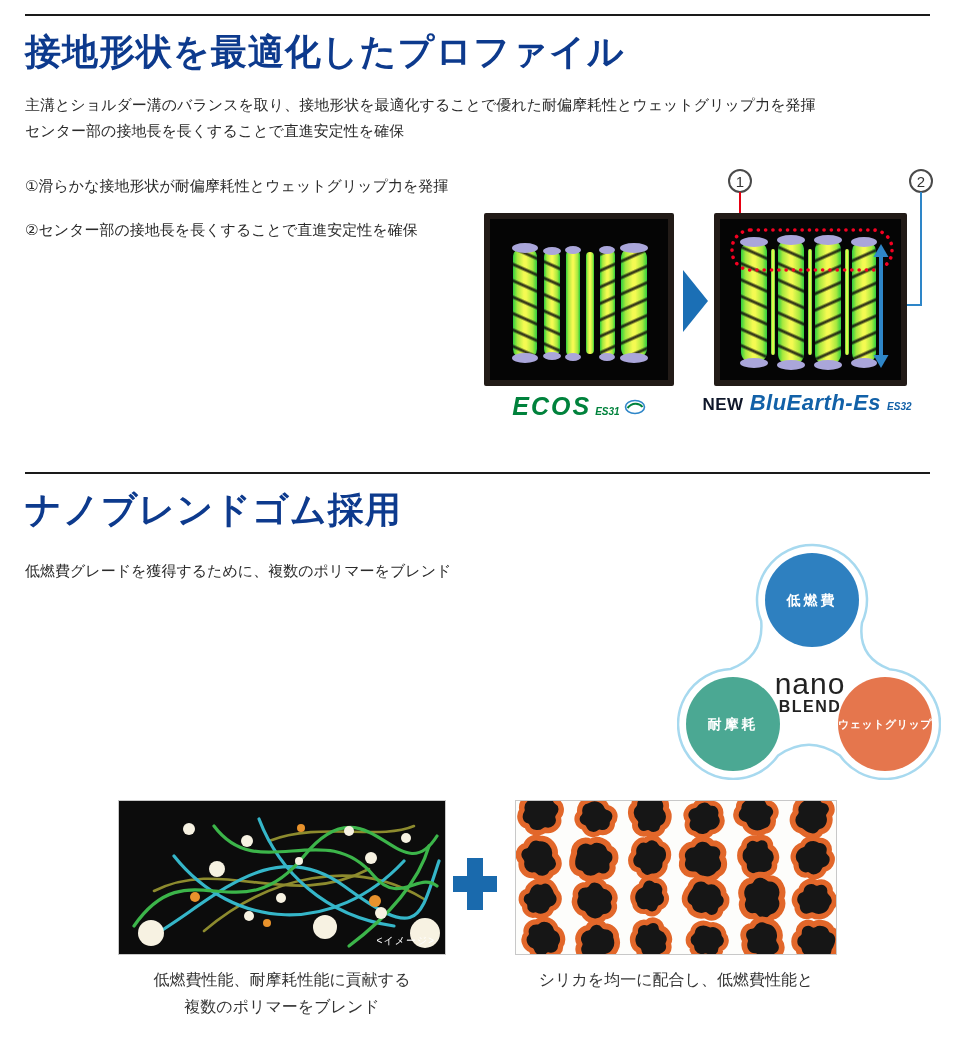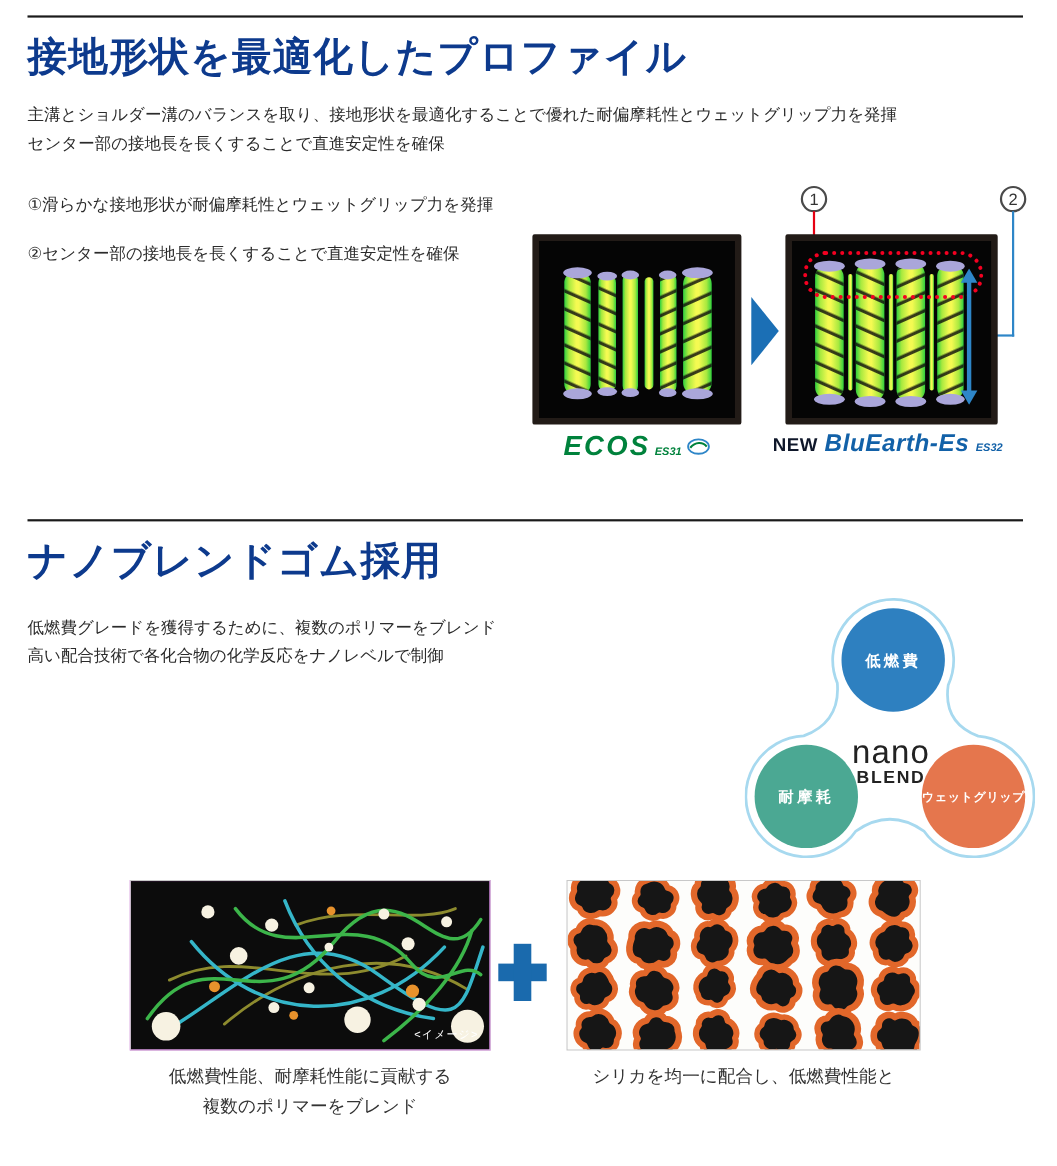--- a/index.html
+++ b/index.html
@@ -163,42 +163,41 @@
   <span class="be-name">BluEarth-Es</span>
   <span class="be-code">ES32</span>
 </div>
 
 <div class="abs rule" style="left:25px;top:472px;width:905px;"></div>
 
 <div class="abs sec-title" style="left:25px;top:486px;">ナノブレンドゴム採用</div>
 
 <div class="abs body-text" style="left:25px;top:558px;">
   <div>低燃費グレードを獲得するために、複数のポリマーをブレンド</div>
-  <div>高い配合技術で各化合物の化学反応をナノレベルで制御</div>
 </div>
 
 <svg class="abs" style="left:677px;top:542px;" width="264" height="238" viewBox="0 0 264 238">
   <path d="M 84.2 79.0
            A 55 55 0 1 1 185.0 80.8
            Q 180.1 114.9 212.3 127.2
            A 55 55 0 1 1 162.9 213.5
            Q 132 192 101.1 213.5
            A 55 55 0 1 1 53.6 127.0
            Q 87.1 114.6 84.2 79.0 Z" fill="#ffffff" stroke="#a7d9ef" stroke-width="2.5"></path>
   <circle cx="135" cy="58" r="47" fill="#2e80c0"></circle>
   <circle cx="56" cy="182" r="47" fill="#4ba893"></circle>
   <circle cx="208" cy="182" r="47" fill="#e5764d"></circle>
   <text x="135" y="63" text-anchor="middle" font-size="14" font-weight="bold" fill="#ffffff" letter-spacing="3">低燃費</text>
   <text x="56" y="187" text-anchor="middle" font-size="14" font-weight="bold" fill="#ffffff" letter-spacing="3">耐摩耗</text>
   <text x="208" y="186" text-anchor="middle" font-size="11" font-weight="bold" fill="#ffffff" letter-spacing="0.5">ウェットグリップ</text>
   <text x="133" y="152" text-anchor="middle" font-size="30" fill="#222" letter-spacing="1">nano</text>
   <text x="133" y="170" text-anchor="middle" font-size="16" font-weight="bold" fill="#222" letter-spacing="1.5">BLEND</text>
 </svg>
 
-<div class="abs img-box" style="left:118px;top:800px;width:328px;height:155px;background:#d946ef;">
+<div class="abs img-box" style="left:118px;top:800px;width:328px;height:155px;background:#be185d;">
   <svg width="326" height="153" viewBox="0 0 326 153">
     <rect width="326" height="153" fill="#0c0c0c"></rect>
     <g fill="none" stroke-linecap="round">
       <path d="M35,90 C105,55 170,110 250,68" stroke="#8d8b2e" stroke-width="2.6"></path>
       <path d="M85,130 C150,75 235,55 305,98" stroke="#8d8b2e" stroke-width="2.6"></path>
       <path d="M150,40 C200,20 260,40 295,25" stroke="#8d8b2e" stroke-width="2.6"></path>
       <path d="M25,140 C90,105 150,30 225,85 S300,120 320,60" stroke="#35b6c9" stroke-width="3.2"></path>
       <path d="M55,55 C115,130 215,135 285,60" stroke="#35b6c9" stroke-width="3.2"></path>
       <path d="M140,18 C160,70 205,115 275,125" stroke="#35b6c9" stroke-width="3.2"></path>
       <path d="M15,125 C70,45 120,135 185,55 S280,95 318,35" stroke="#3cb54a" stroke-width="3.2"></path>

